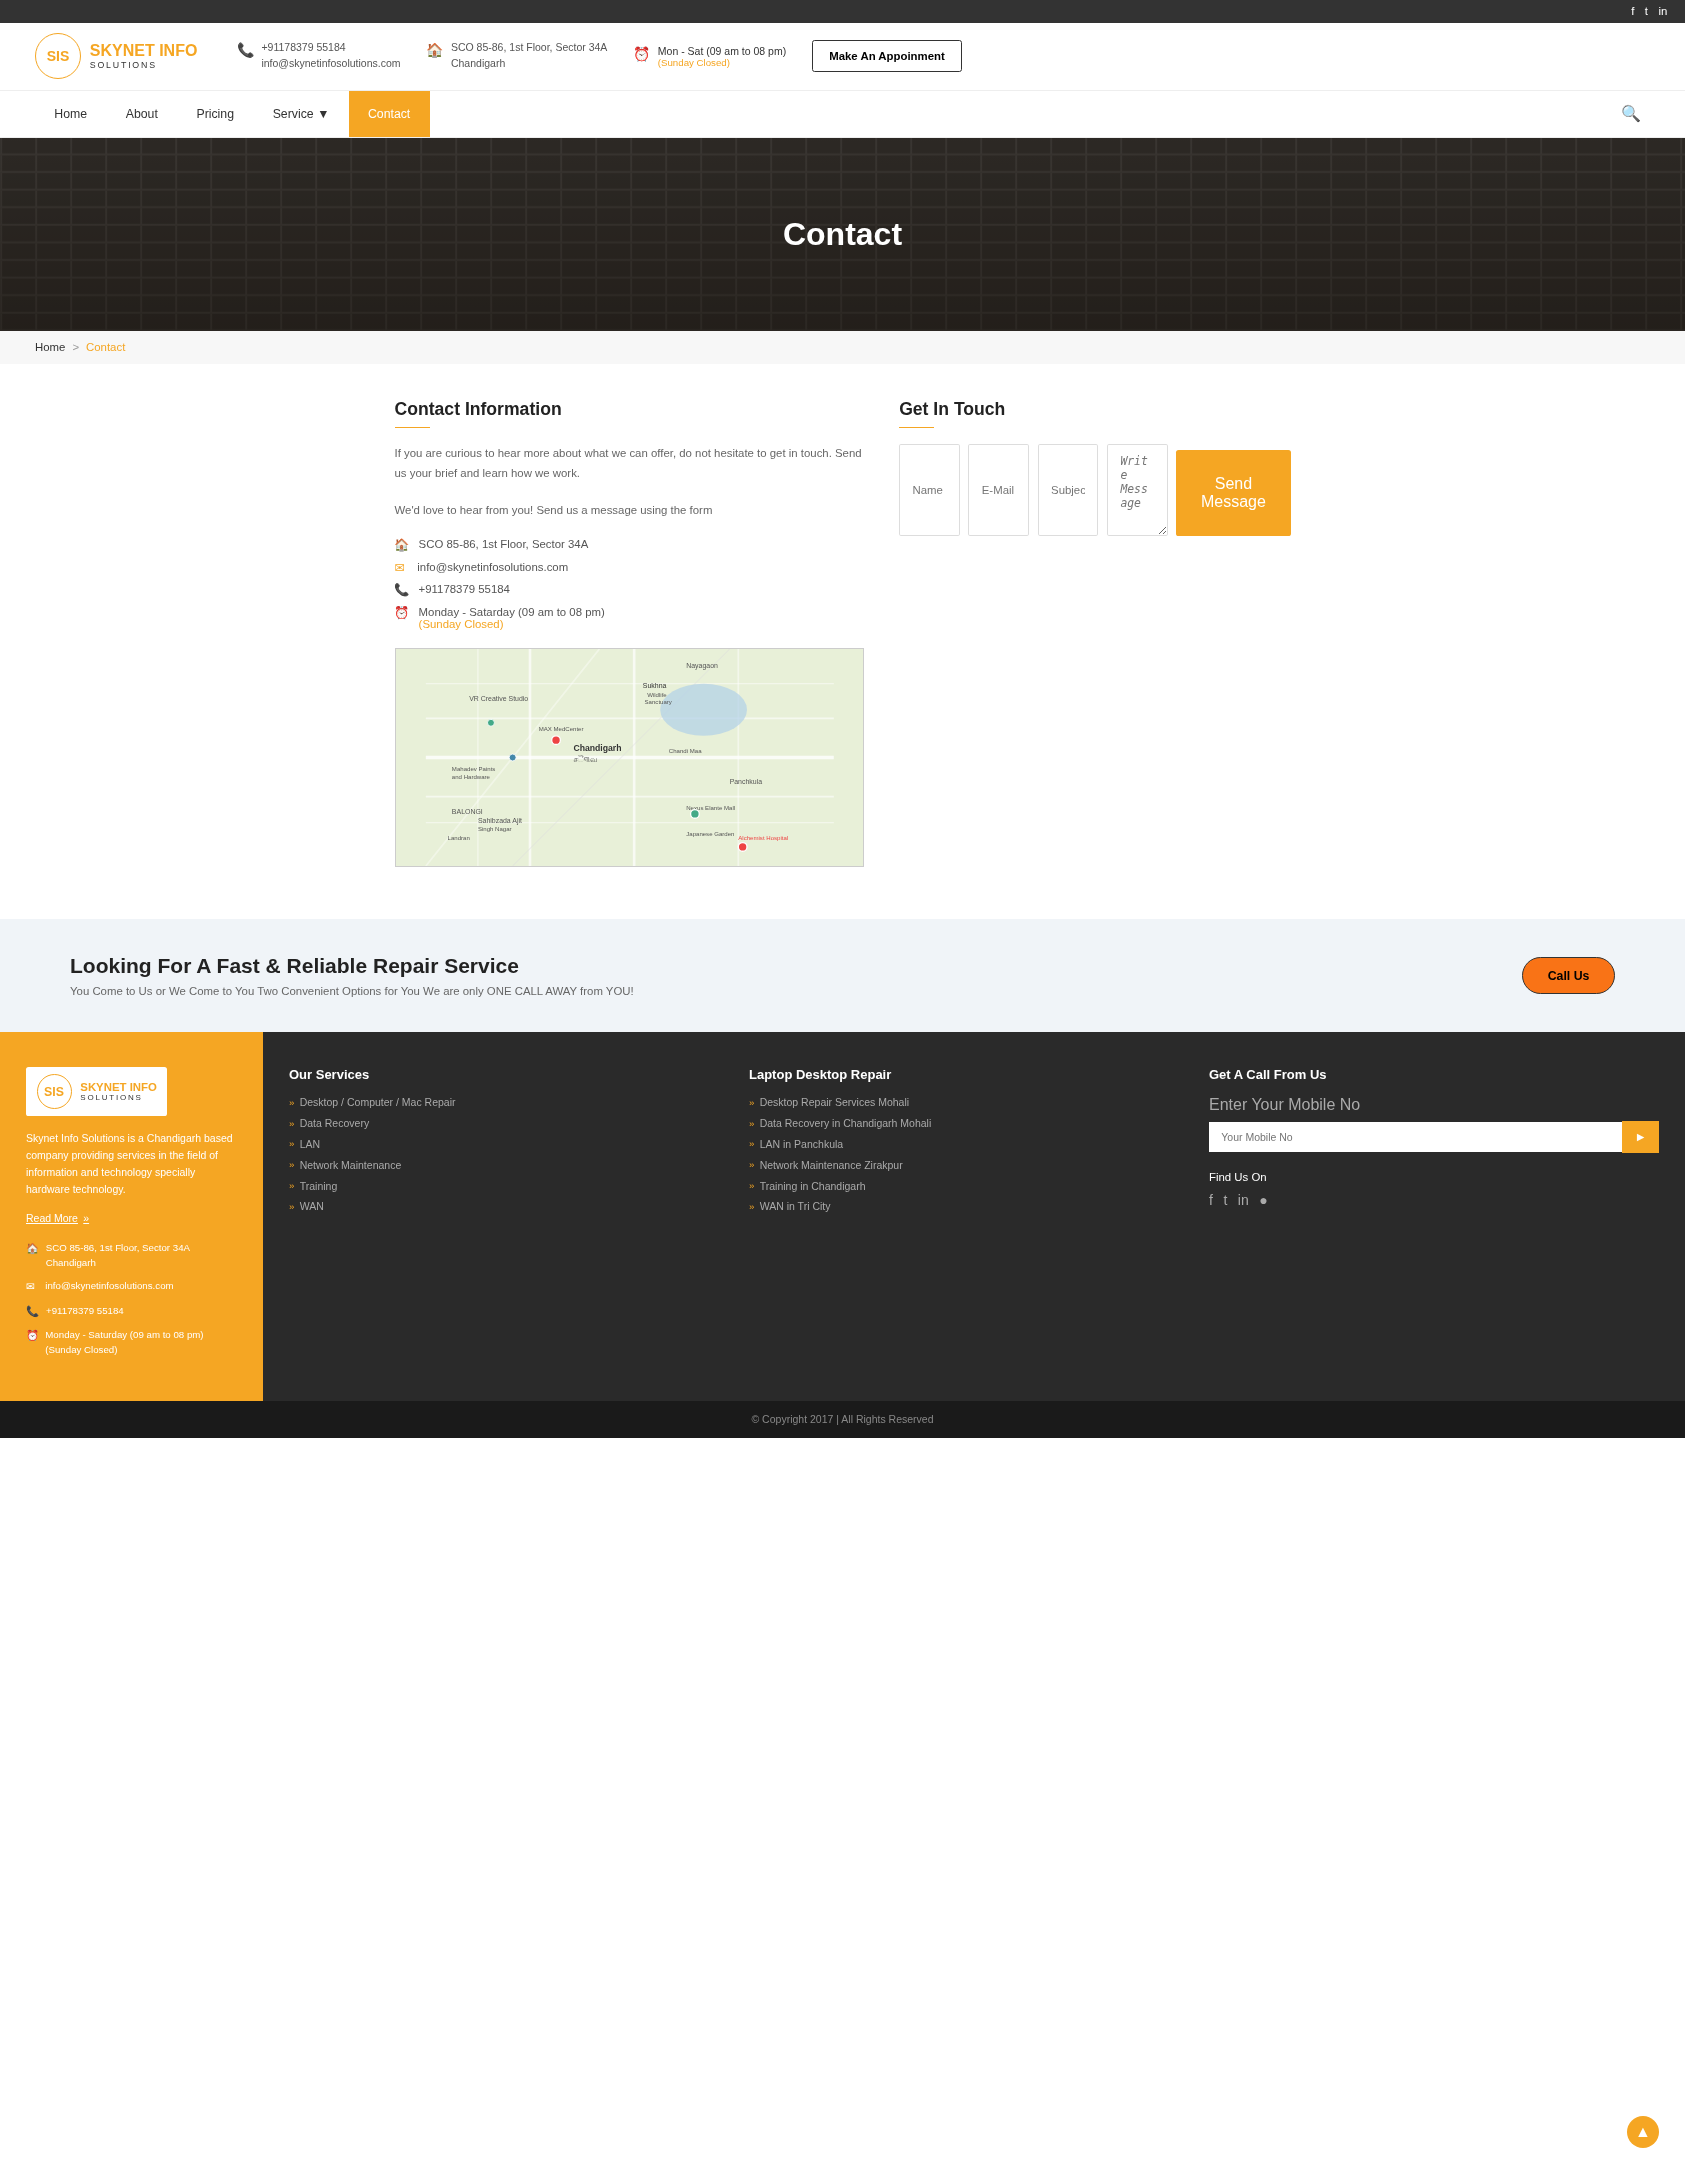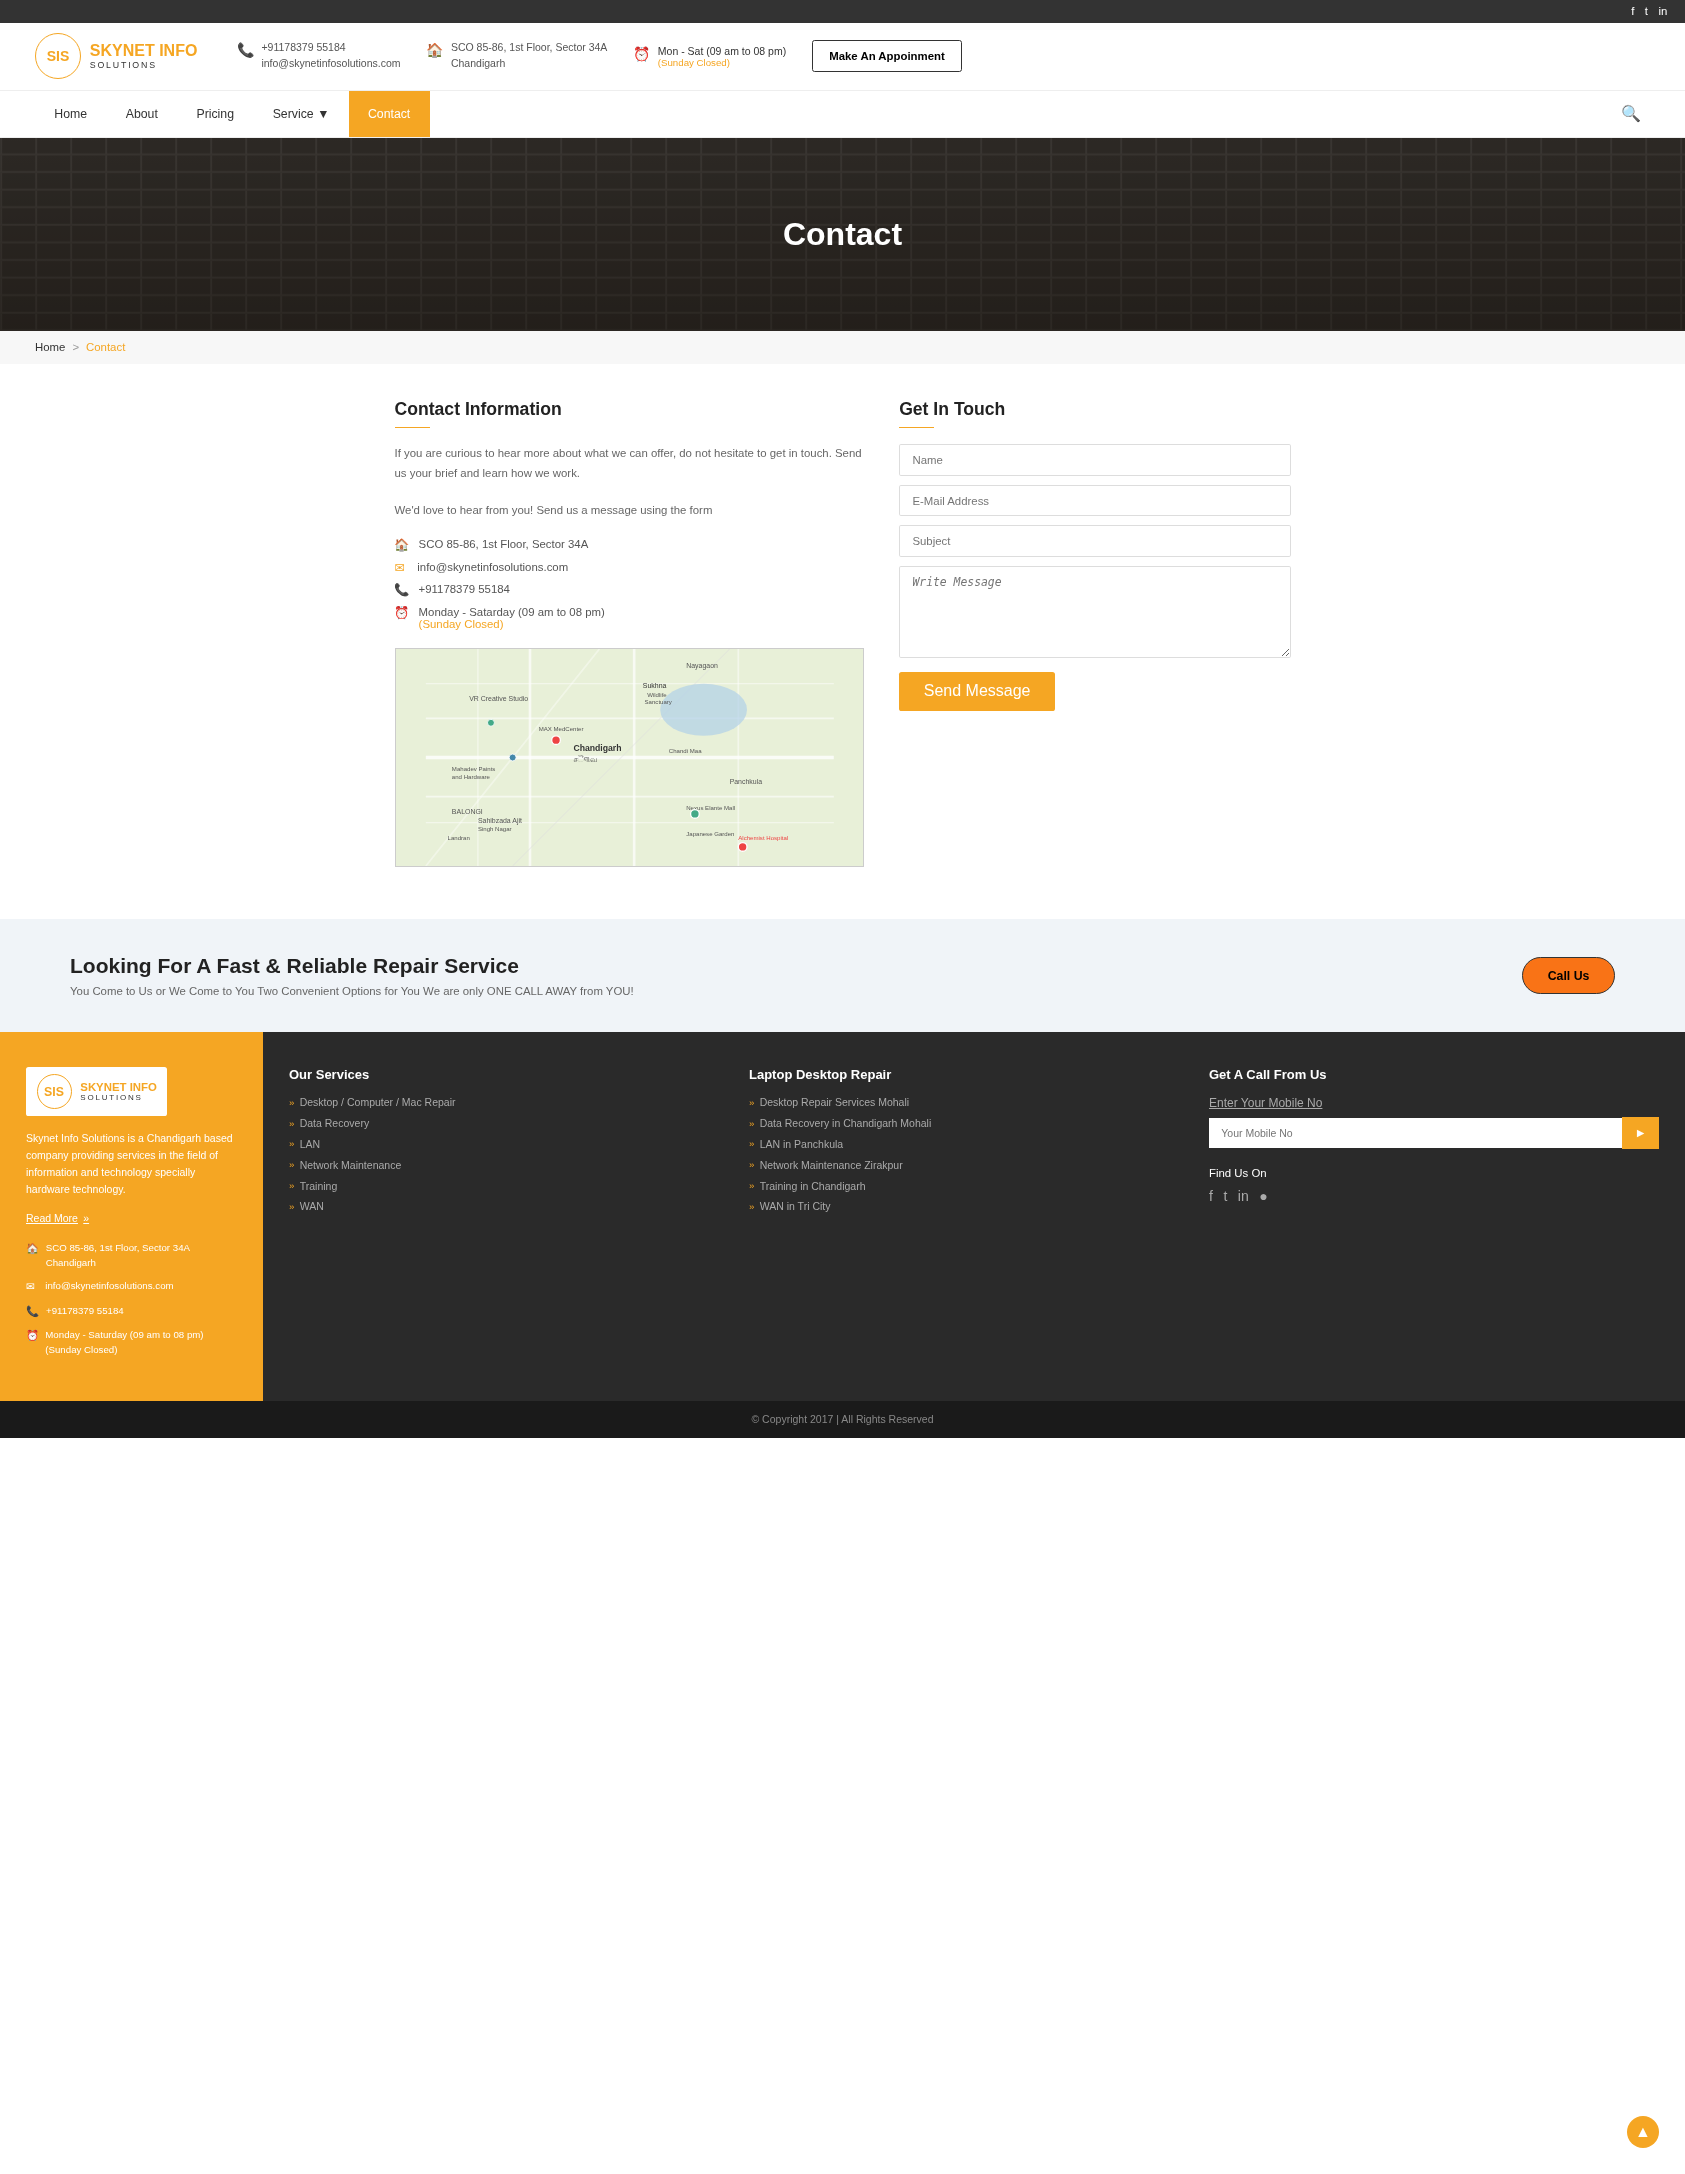--- a/index.html
+++ b/index.html
@@ -184,21 +184,21 @@
       align-items: flex-start;
       gap: 8.8px;
       margin-bottom: 8.8px;
       font-size: 11.4px;
       color: #555;
     }
     .ci-icon { color: #f5a623; font-size: 12.3px; min-width: 14px; }
     .ci-orange { color: #f5a623; }
 
     
-    .contact-form { display: flex; flex-direction: column; gap: 8.8px; }
+    .contact-form { display: flex; flex-direction: row; gap: 8.8px; }
     .form-input {
       border: 0.9px solid #ddd;
       padding: 8.8px 12.3px;
       font-size: 11.4px;
       outline: none;
       width: 100%;
       border-radius: 1.8px;
     }
     .form-textarea {
       border: 0.9px solid #ddd;
@@ -322,21 +322,21 @@
       align-items: center;
       gap: 5.3px;
       font-size: 10.5px;
       color: #aaa;
       margin-bottom: 8.8px;
       cursor: pointer;
     }
     .footer-arrow { color: #f5a623; font-size: 9.7px; }
 
     .footer-col4 { min-width: 176px; }
-    .footer-mobile-label { font-size: 12px; color: #aaa; margin-bottom: 7px; text-decoration: underline; }
+    .footer-mobile-label { font-size: 16px; color: #aaa; margin-bottom: 7px; }
     .footer-mobile-input {
       display: flex;
       align-items: center;
       gap: 0;
       margin-bottom: 17.6px;
     }
     .footer-mobile-field {
       background: #fff;
       border: none;
       padding: 8.8px 12.3px;

